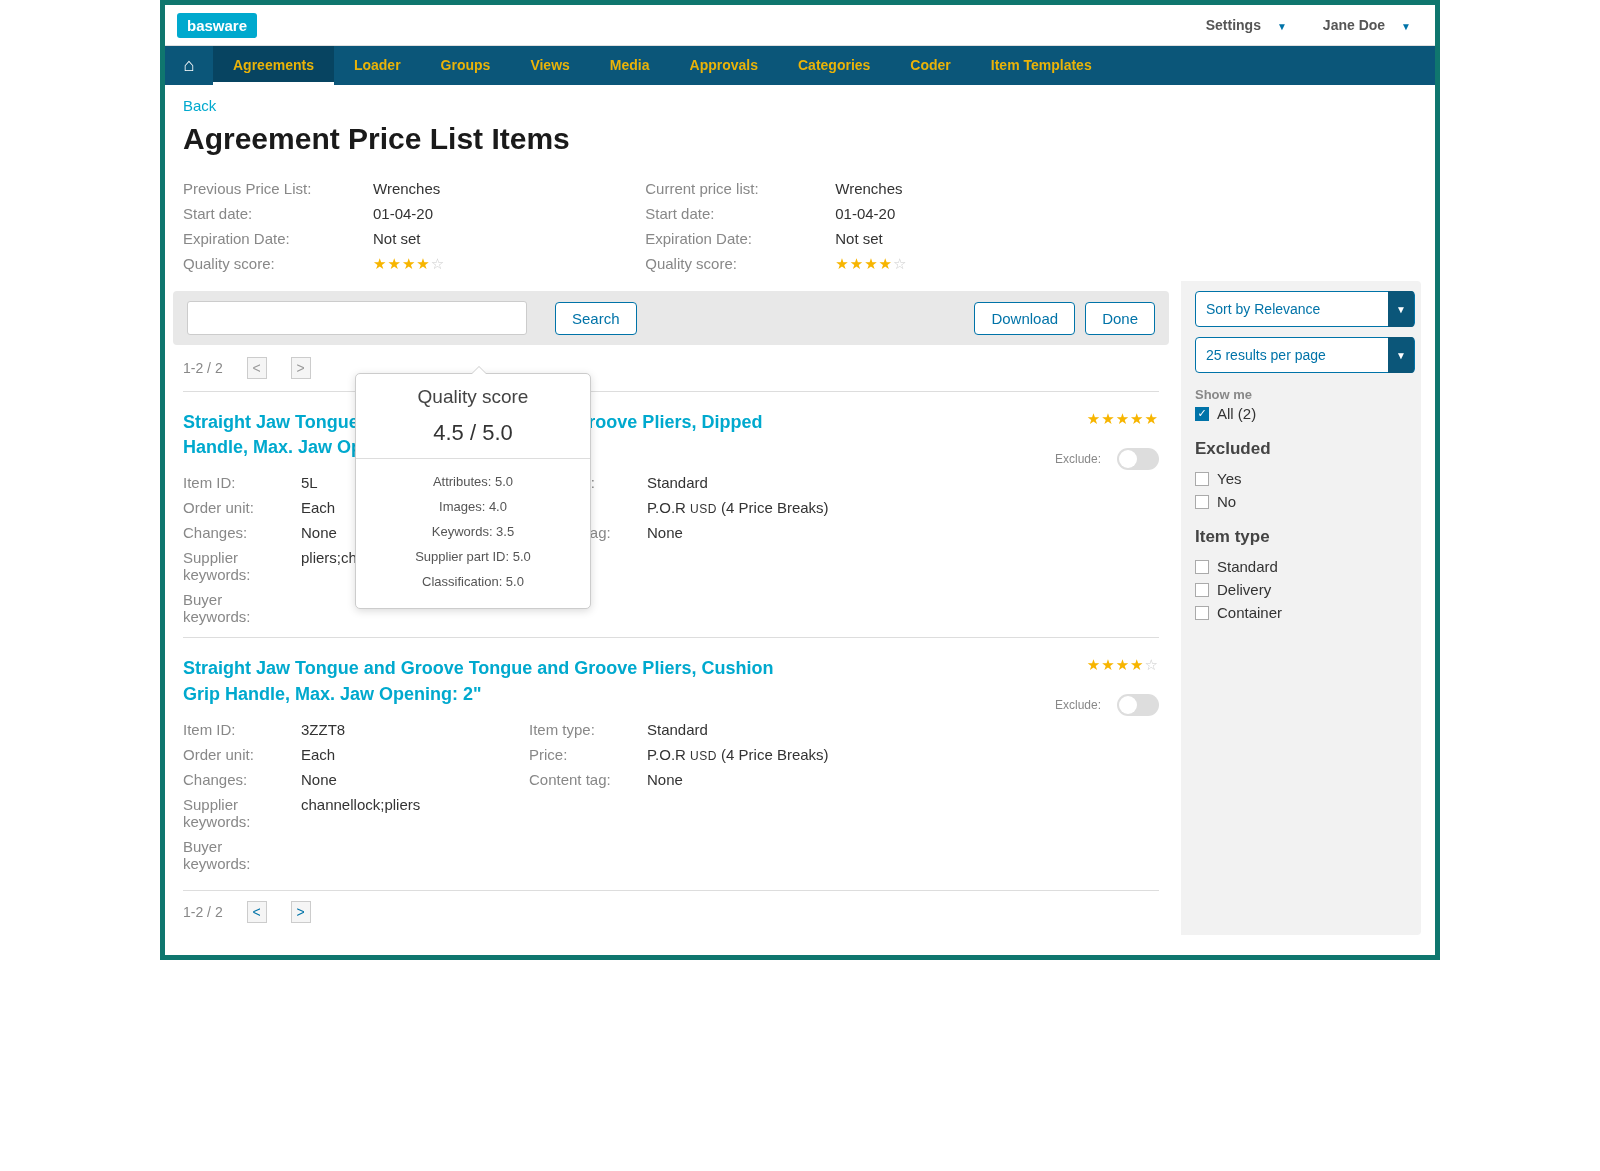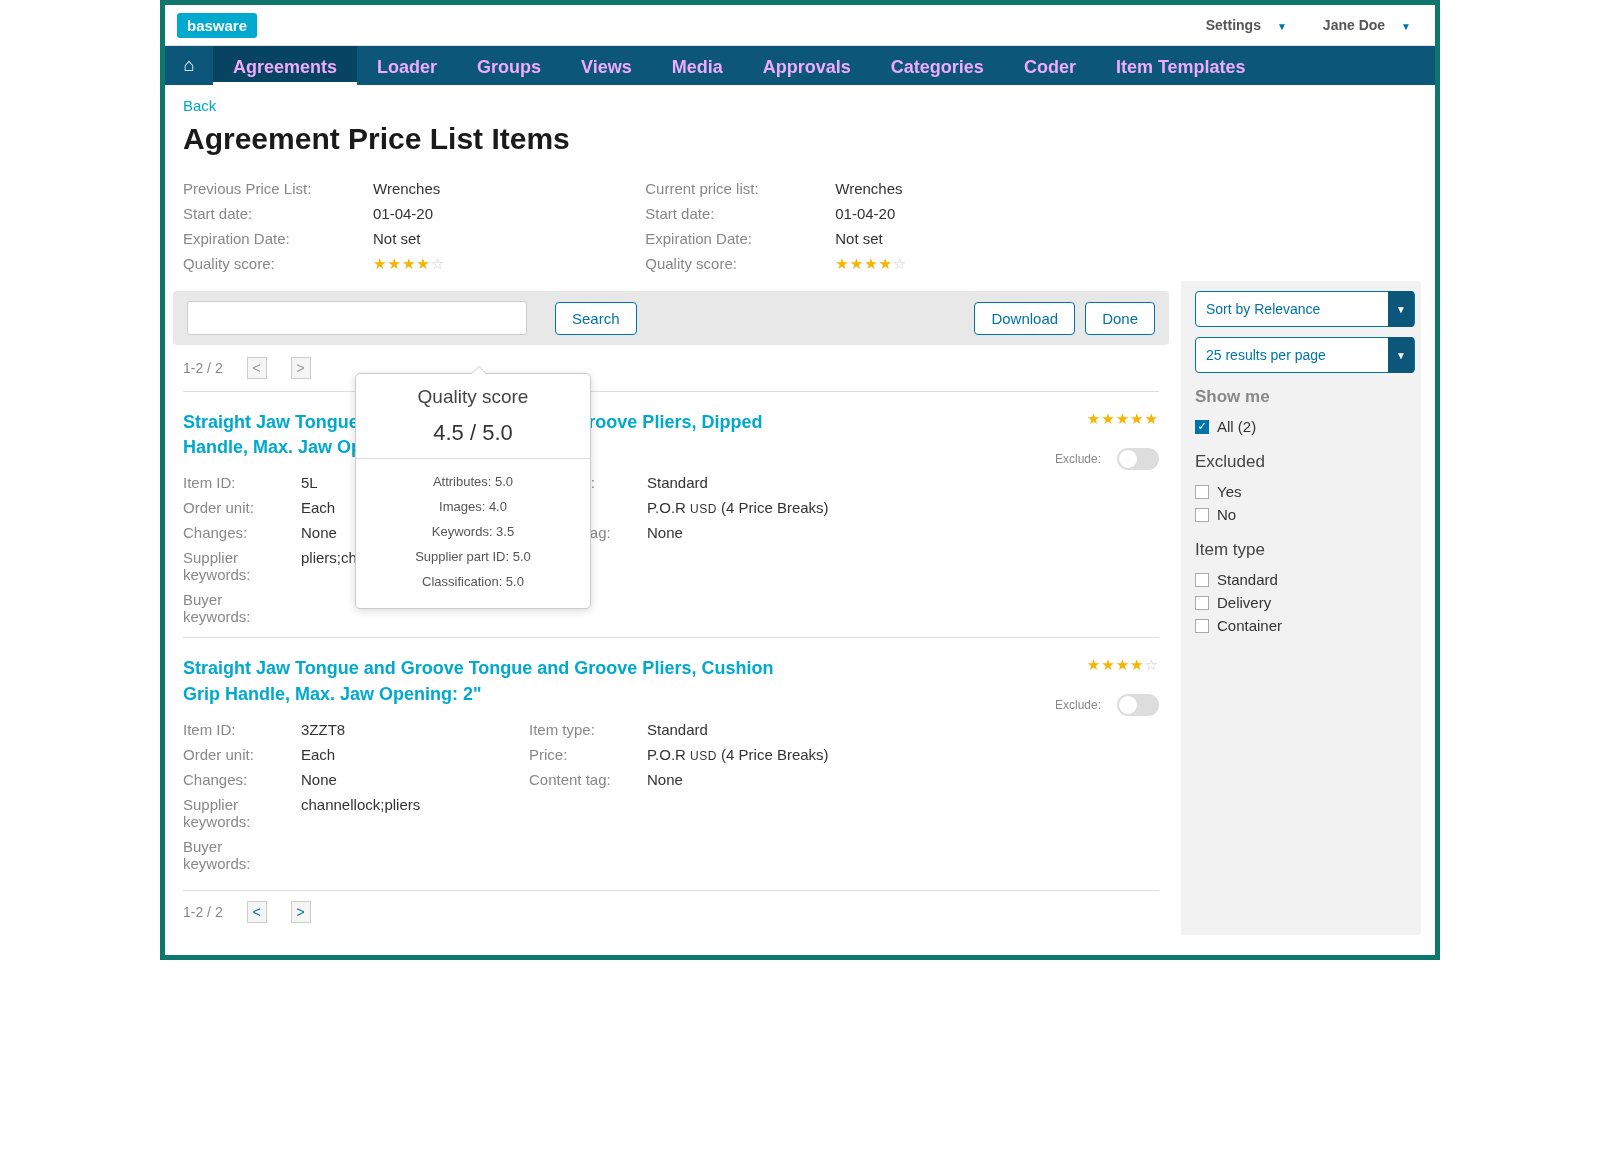--- a/index.html
+++ b/index.html
@@ -8,21 +8,21 @@
 .topbar{display:flex;align-items:center;height:41px;border-bottom:1px solid #e0e0e0;padding:0 12px}
 .logo{background:#00a9ce;color:#fff;padding:4px 10px;border-radius:3px;font-weight:600;font-size:15px;margin-right:18px}
 .topnav{display:flex;gap:0}
 .topnav a{padding:12px 18px;color:#0073a8;text-decoration:none;font-size:14px;font-weight:600}
 .topnav a.active{background:#e8e8e8;color:#333}
 .topright{margin-left:auto;display:flex;gap:12px;color:#555;font-size:14px;align-items:center}
 .topright span{cursor:pointer;padding:8px 6px;font-weight:600}
 .caret{font-size:10px;color:#0073a8;margin-left:4px}
 .subnav{background:#0b5679;display:flex;height:39px;align-items:stretch}
 .home-icon{width:48px;display:flex;align-items:center;justify-content:center;color:#fff;font-size:18px}
-.subnav a{color:#f0abfc;padding:11px 20px;text-decoration:none;font-weight:600;font-size:18px}
+.subnav a{color:#eab308;padding:11px 20px;text-decoration:none;font-weight:600;font-size:14px}
 .subnav a.active{background:#074461;border-bottom:3px solid #fff}
 .page{padding:12px 0 0 0;position:relative}
 .content{padding:0 32px 20px 18px;position:relative}
 .back{color:#00a9ce;font-size:15px;cursor:pointer}
 h1{font-size:30px;font-weight:700;margin:8px 0 24px;color:#1a1a1a}
 .meta{display:flex;gap:80px;margin-bottom:18px}
 .meta-col{display:grid;grid-template-columns:190px 1fr;row-gap:8px;font-size:15px}
 .meta-col .lbl{color:#888}
 .meta-col .val{color:#333}
 .stars{color:#f7b500;font-size:15px;letter-spacing:1px}
@@ -49,22 +49,22 @@
 .item-grid{display:grid;grid-template-columns:110px 220px 110px 1fr;row-gap:8px;column-gap:8px;font-size:15px;max-width:720px}
 .item-grid .lbl{color:#888}
 .sm{font-size:12px;letter-spacing:0.5px}
 .popover{position:absolute;left:190px;top:276px;width:236px;background:#fff;border:1px solid #ccc;border-radius:5px;box-shadow:0 2px 8px rgba(0,0,0,0.15);z-index:10}
 .popover::before{content:"";position:absolute;top:-8px;left:115px;border:8px solid transparent;border-bottom-color:#ccc;border-top:0}
 .popover::after{content:"";position:absolute;top:-7px;left:115px;border:8px solid transparent;border-bottom-color:#fff;border-top:0}
 .pop-head{font-size:19px;text-align:center;padding:12px;color:#444}
 .pop-score{font-size:22px;text-align:center;padding:0 0 12px;color:#333;border-bottom:1px solid #ddd}
 .pop-body{padding:10px 16px 14px}
 .pop-body div{font-size:13px;color:#555;text-align:center;padding:5px 0}
-.side h3{color:#888;font-weight:600;font-size:17px;margin-bottom:8px}
-.side h4{color:#444;font-weight:400;font-size:17px;margin:14px 0 8px}
+.side h3{color:#888;font-weight:600;font-size:13px;margin-bottom:0}
+.side h4{color:#444;font-weight:700;font-size:17px;margin:14px 0 8px}
 .chk{display:flex;align-items:center;gap:8px;padding:3px 0;font-size:15px;cursor:pointer}
 .chk .box{width:14px;height:14px;border:1px solid #aaa;background:#fff;display:inline-flex;align-items:center;justify-content:center;font-size:11px;color:#fff}
 .chk.checked .box{background:#0073a8;border-color:#0073a8}
 .side-group{margin-bottom:6px}
 .side-dropdowns{display:flex;flex-direction:column;gap:10px;margin-bottom:14px}
 </style>
 </head>
 <body>
 
 <div class="outer">

